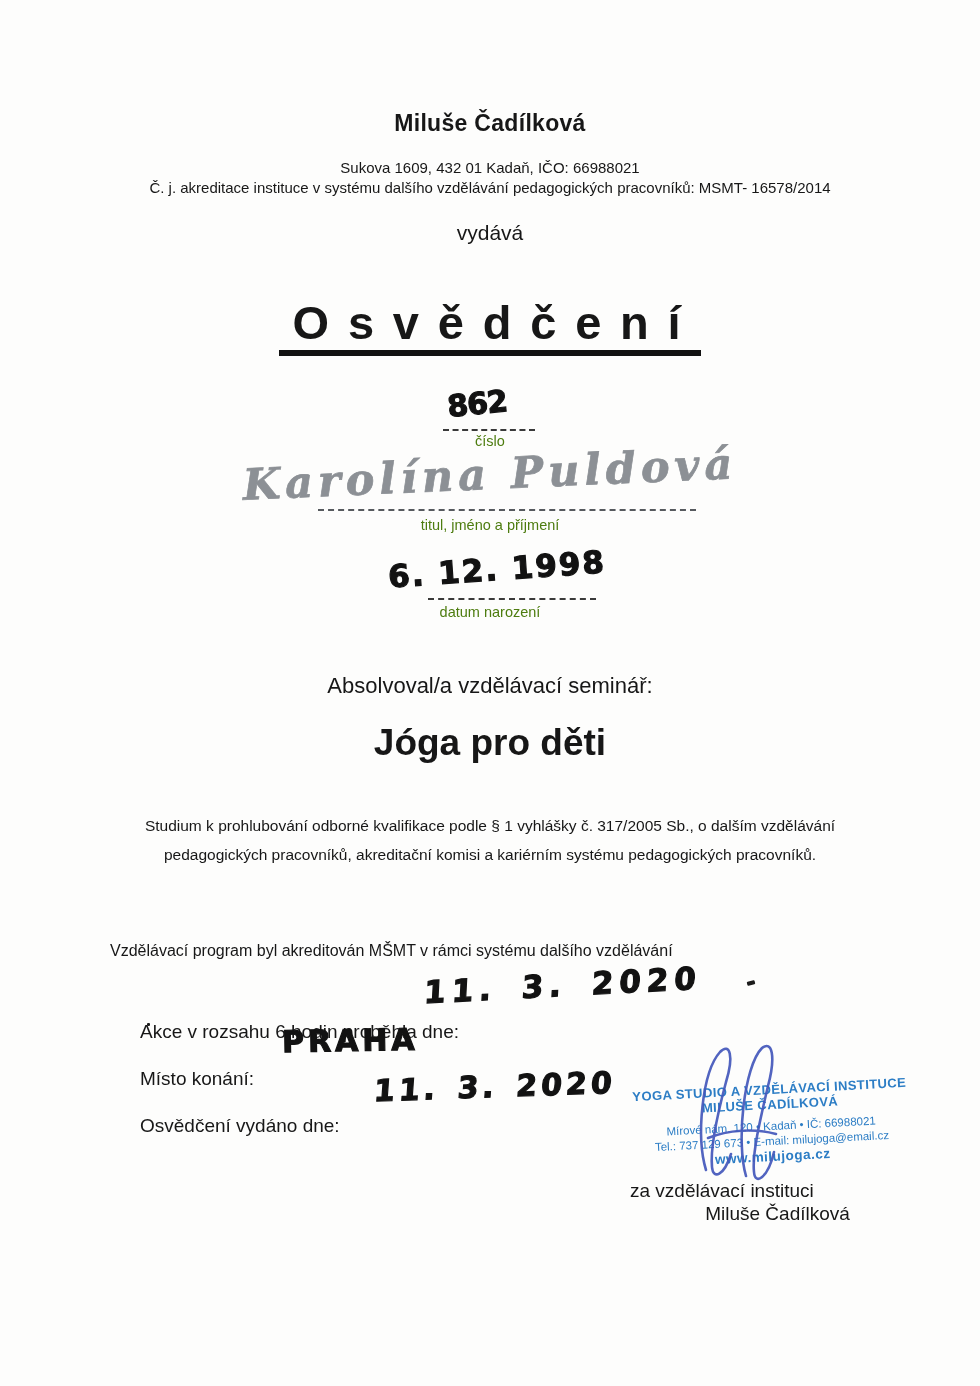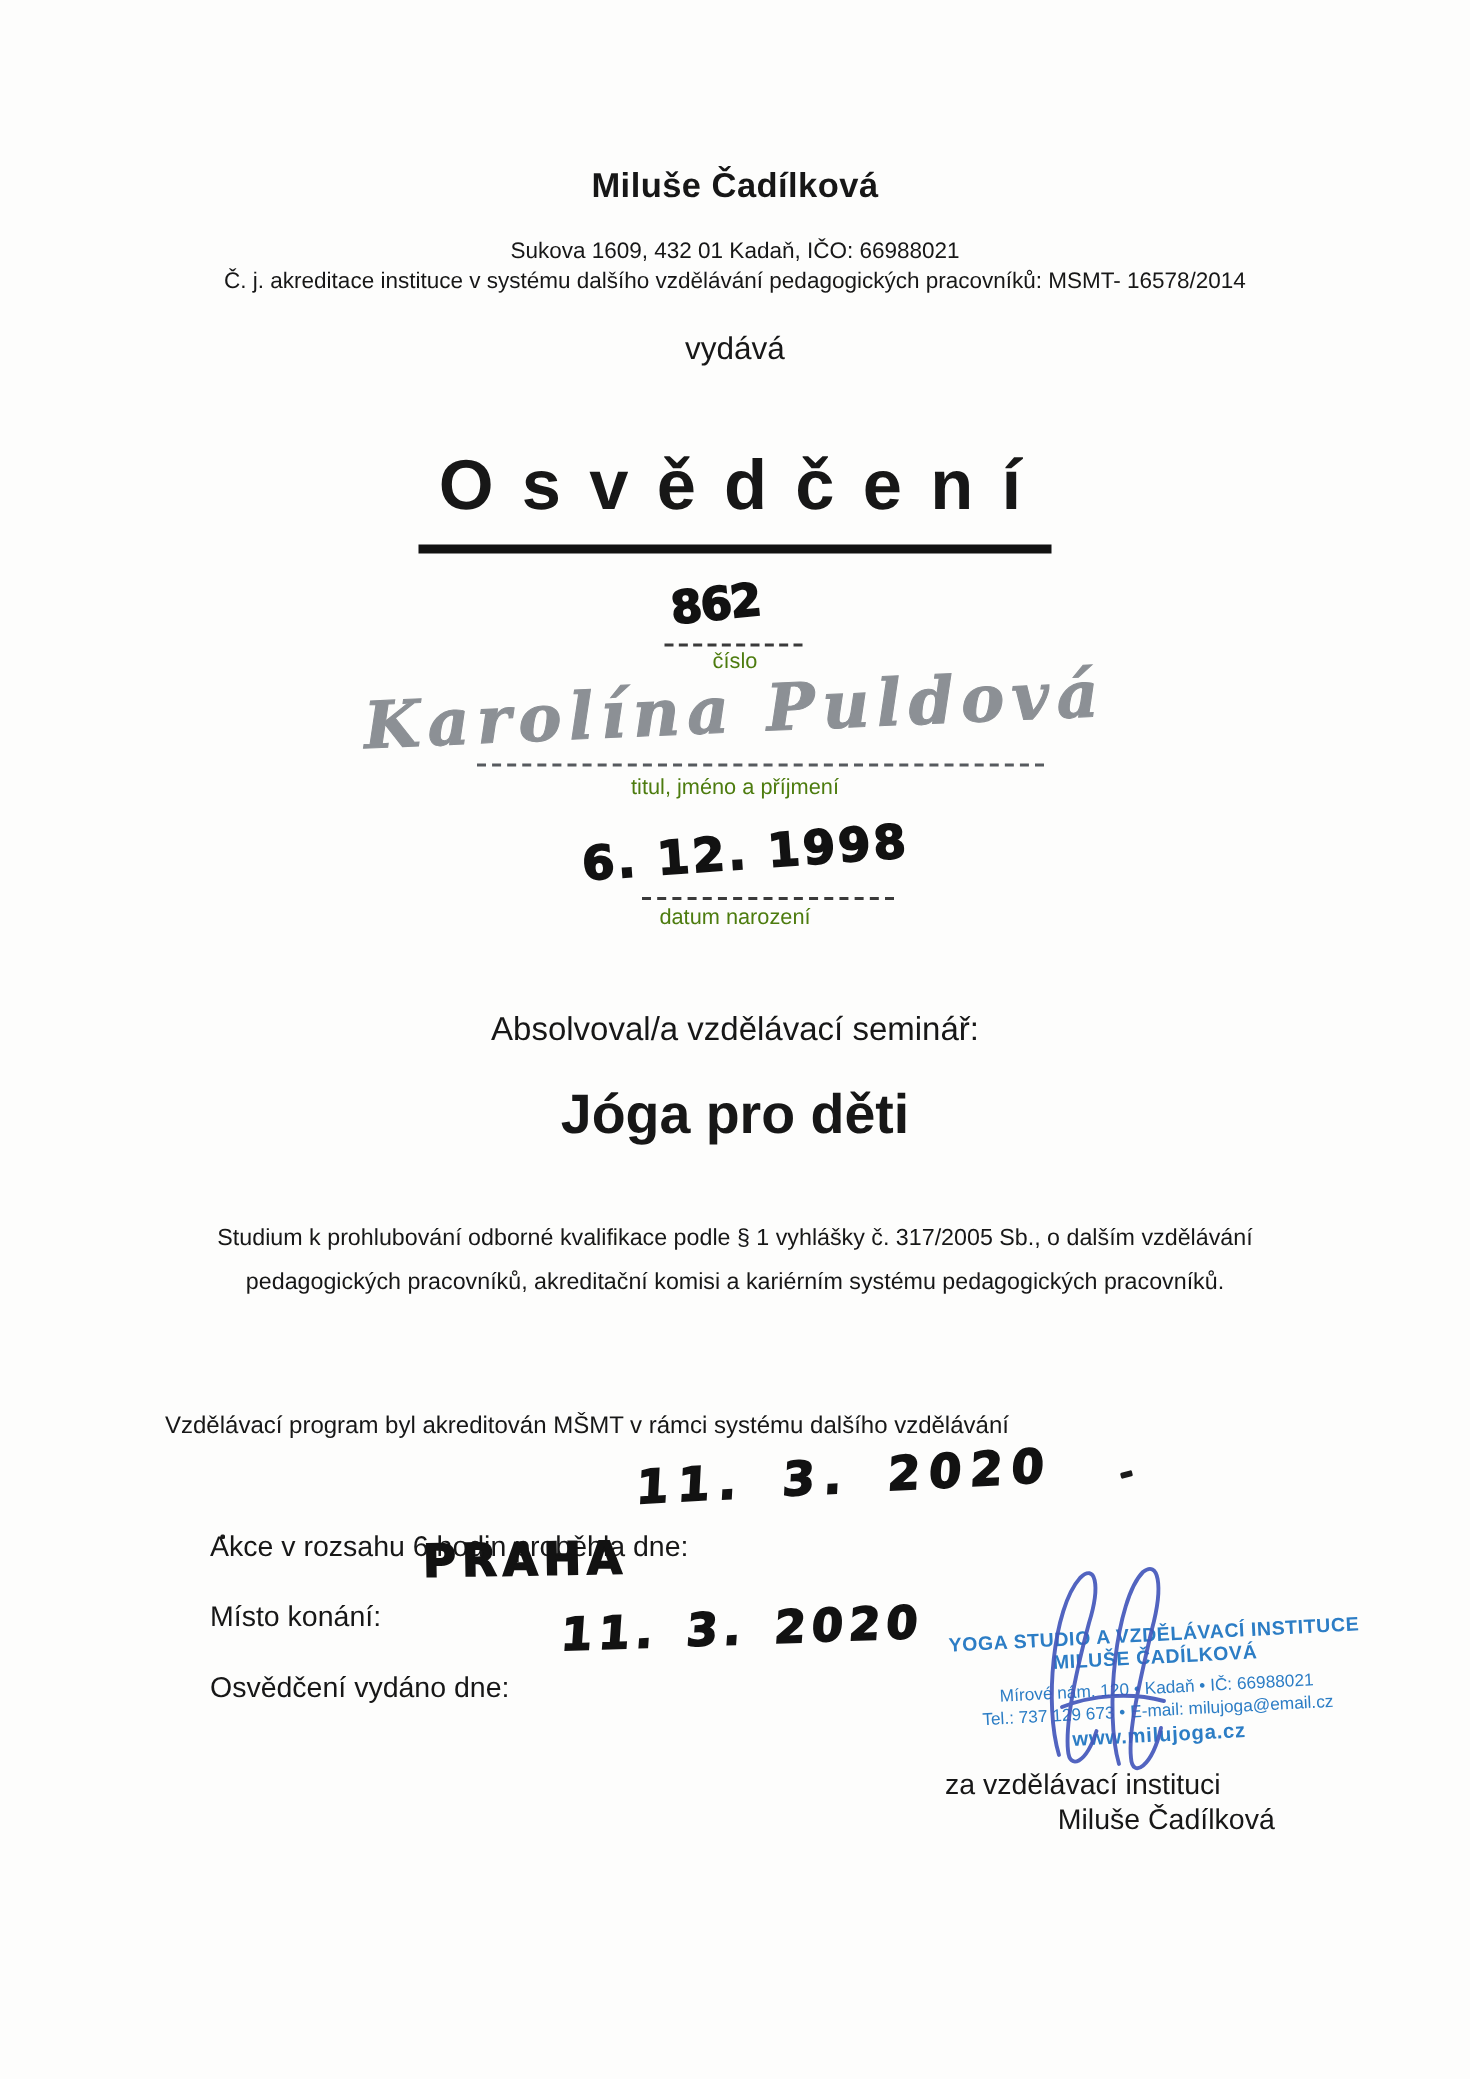--- a/index.html
+++ b/index.html
@@ -17,21 +17,21 @@
   .issuer-name{top:110px;font-size:23px;font-weight:bold;letter-spacing:.3px;}
   .addr{top:159px;font-size:15px;}
   .accred{top:179px;font-size:15px;}
   .vydava{top:221px;font-size:21px;text-align:center;}
 
   .big-title-wrap{top:295px;}
   .big-title{
     display:inline-block;
     font-size:47px;font-weight:bold;
     letter-spacing:.40em;
-    padding:0 2px 13px 14px;
+    padding:0 2px 0 14px;
     border-bottom:6px solid #121212;
   }
 
   .marker{
     font-family:"DejaVu Sans", sans-serif;
     font-weight:bold;
     -webkit-text-stroke:1.2px currentColor;
     color:#121212;
     white-space:nowrap;
   }

